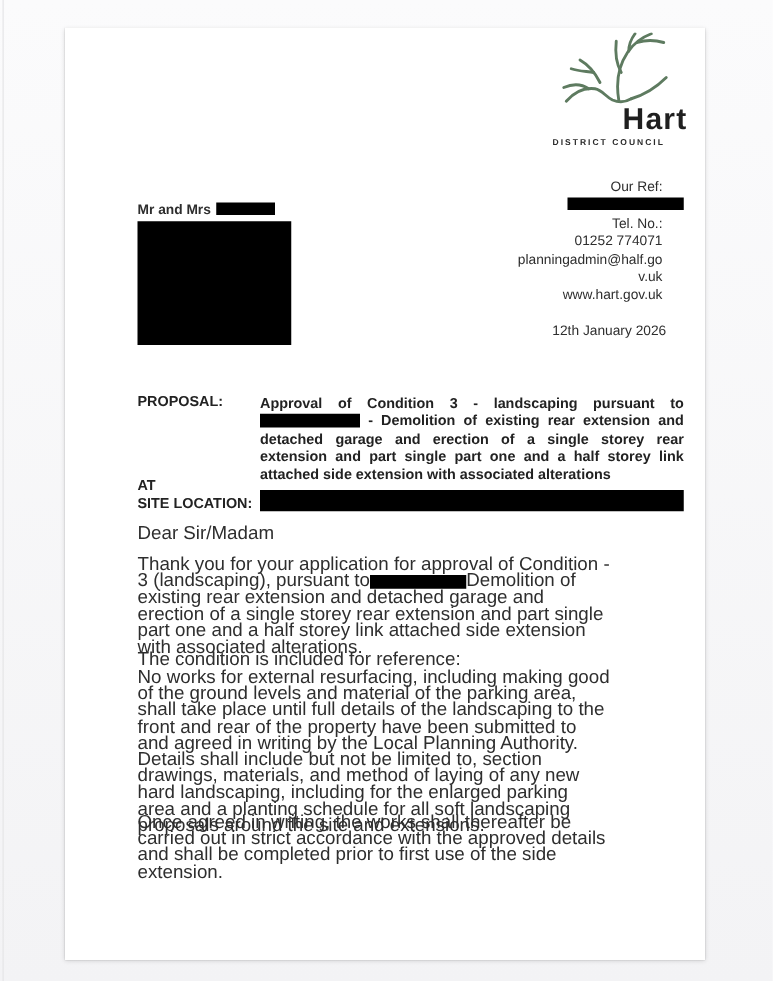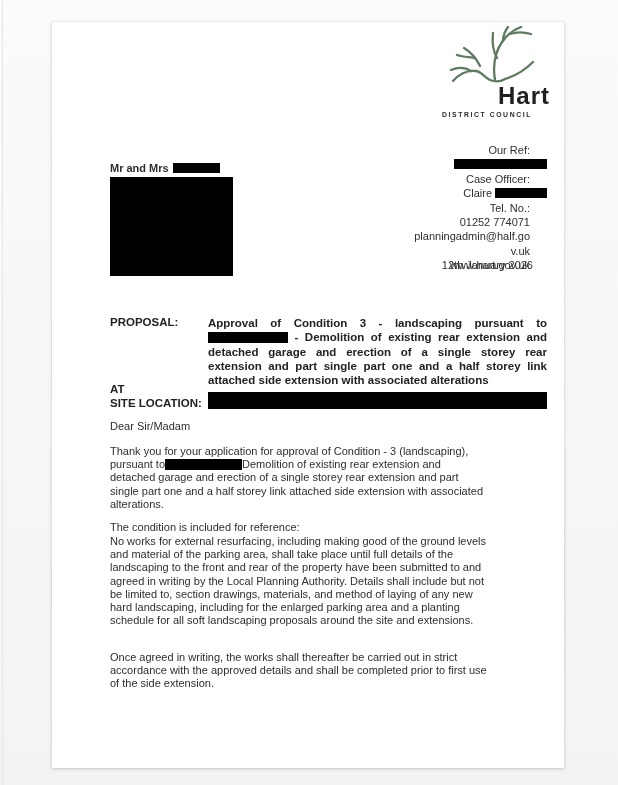--- a/index.html
+++ b/index.html
@@ -114,21 +114,21 @@
   .at-block {
     position: absolute;
     left: 58px; top: 361px;
     font-size: 11.5px; font-weight: bold; color: #222;
     line-height: 13.5px;
   }
   .body-text {
     position: absolute;
     left: 58px;
     width: 378px;
-    font-size: 11px;
+    font-size: 15px;
     line-height: 13.2px;
     color: #2e2e2e;
   }
   .salutation { top: 398px; }
   .para1 { top: 423px; }
   .para2 { top: 499px; }
   .para3 { top: 513px; }
   .para4 { top: 629px; }
 </style>
 </head>
@@ -162,24 +162,20 @@
       <div class="logo-wordmark">Hart</div>
       <div class="logo-subtitle">DISTRICT COUNCIL</div>
     </div>
 
     <div class="ref-block">
       <div class="ref-row">
         <span class="ref-label">Our Ref:</span>
         <span class="ref-value"><span class="redact redact-ref"></span></span>
       </div>
       <div class="ref-row">
-        <span class="ref-label">Case Officer:</span>
-        <span class="ref-value"><span>Claire</span><span class="redact redact-name"></span></span>
-      </div>
-      <div class="ref-row">
         <span class="ref-label">Tel. No.:</span>
         <span class="ref-value">01252 774071</span>
       </div>
       <div class="ref-row">
         <span class="ref-value">planningadmin@half.go</span>
       </div>
       <div class="ref-row">
         <span class="ref-value">v.uk</span>
       </div>
       <div class="ref-row">

